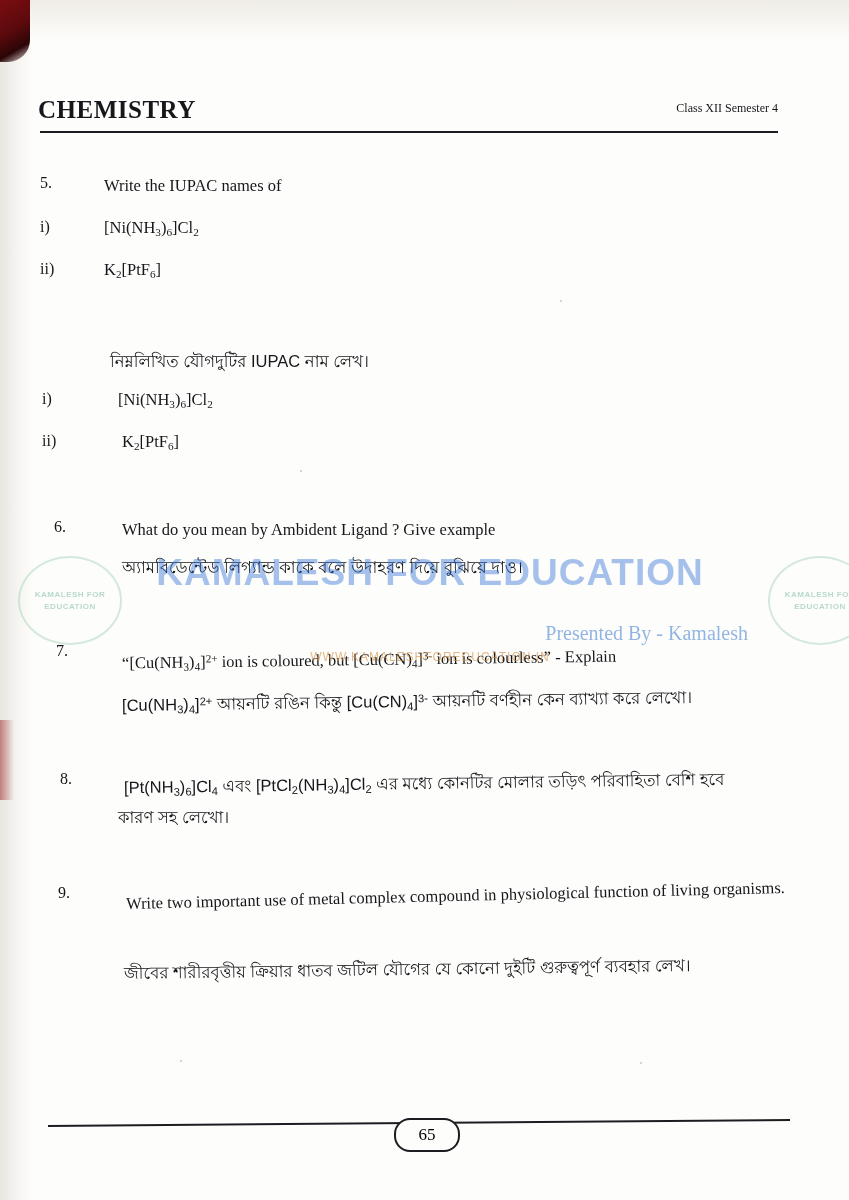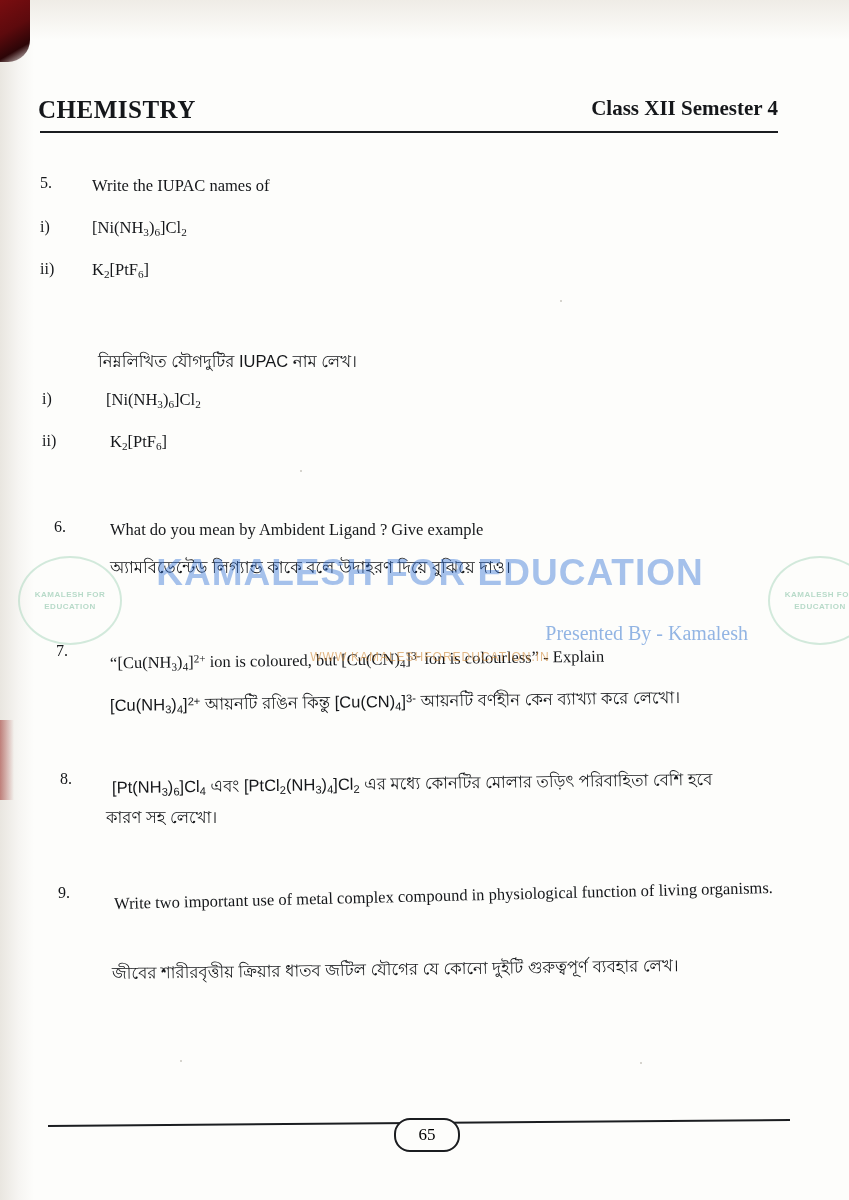--- a/index.html
+++ b/index.html
@@ -65,22 +65,22 @@
   }
   .subject {
     font-family: "Liberation Serif", serif;
     font-weight: bold;
     font-size: 25px;
     letter-spacing: 0.5px;
     color: #15171a;
   }
   .class-info {
     font-family: "Liberation Serif", serif;
-    font-weight: bold;
-    font-size: 21px;
+    font-weight: normal;
+    font-size: 12px;
     color: #15171a;
     padding-bottom: 3px;
     margin-left: 28px;
   }
   .header-rule {
     position: absolute;
     top: 131px;
     left: 40px;
     width: 738px;
     height: 2px;
@@ -93,20 +93,21 @@
     font-family: "Liberation Serif", serif;
     font-size: 16px;
     color: #15171a;
   }
   .qtext {
     position: absolute;
     font-family: "Liberation Serif", serif;
     font-size: 16.5px;
     color: #15171a;
     line-height: 1.45;
+    margin-left: 12px;
   }
   .bn {
     font-family: "Liberation Sans", sans-serif;
     font-size: 16.5px;
     color: #15171a;
   }
   .formula {
     font-family: "Liberation Serif", serif;
     font-size: 16.5px;
     white-space: nowrap;

